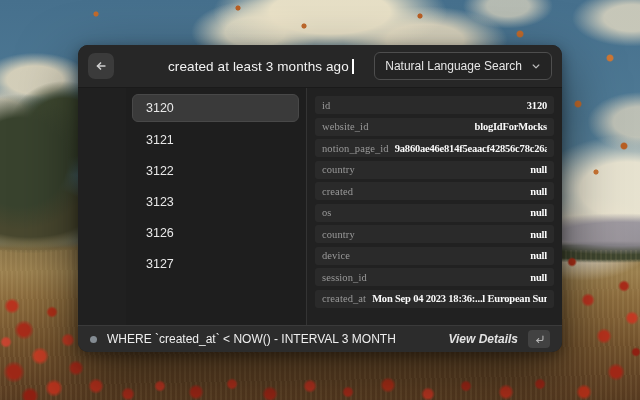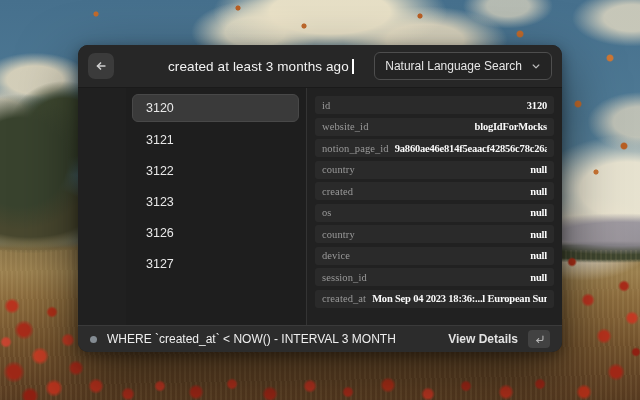--- a/index.html
+++ b/index.html
@@ -106,21 +106,21 @@
   .kv-row { height:18px; margin-bottom:3.5px; background:#2a2a2a; border-radius:3px;
     display:flex; align-items:center; justify-content:space-between; gap:6px; padding:0 7px;font-family:Liberation Serif, serif; }
   .kv-key { flex:none; font-size:10.5px; color:#9a9a9a; letter-spacing:.1px; }
   .kv-value { min-width:0; font-size:10.5px; font-weight:600; color:#fbfbfb;
     white-space:nowrap; overflow:hidden; letter-spacing:-.2px; text-align:right; }
 
   .win-footer { height:27px; flex:none; background:#2c2c2c; border-top:1px solid #3a3a3a;
     display:flex; align-items:center; gap:10px; padding:0 12px;justify-content:flex-end; }
   .status-dot { width:7px; height:7px; border-radius:50%; background:#848c93; flex:none; }
   .footer-query { flex:1; font-size:12px; font-weight:500; color:#efefef; white-space:nowrap; overflow:hidden; }
-  .view-details { flex:none; font-size:12px; font-weight:600; color:#e2e2e2; cursor:pointer; }
+  .view-details { flex:none; font-size:12px; font-weight:600; color:#e2e2e2; cursor:pointer;font-style:italic; }
   .enter-key { flex:none; width:22px; height:18px; background:#424242; border-radius:4px;
     display:flex; align-items:center; justify-content:center; color:#b5b5b5; cursor:pointer; }
   svg { display:block; }
 </style>
 </head>
 <body>
 
 <div class="stage">
   <div class="bg-base"></div>
   <div class="bg-clouds"></div>

